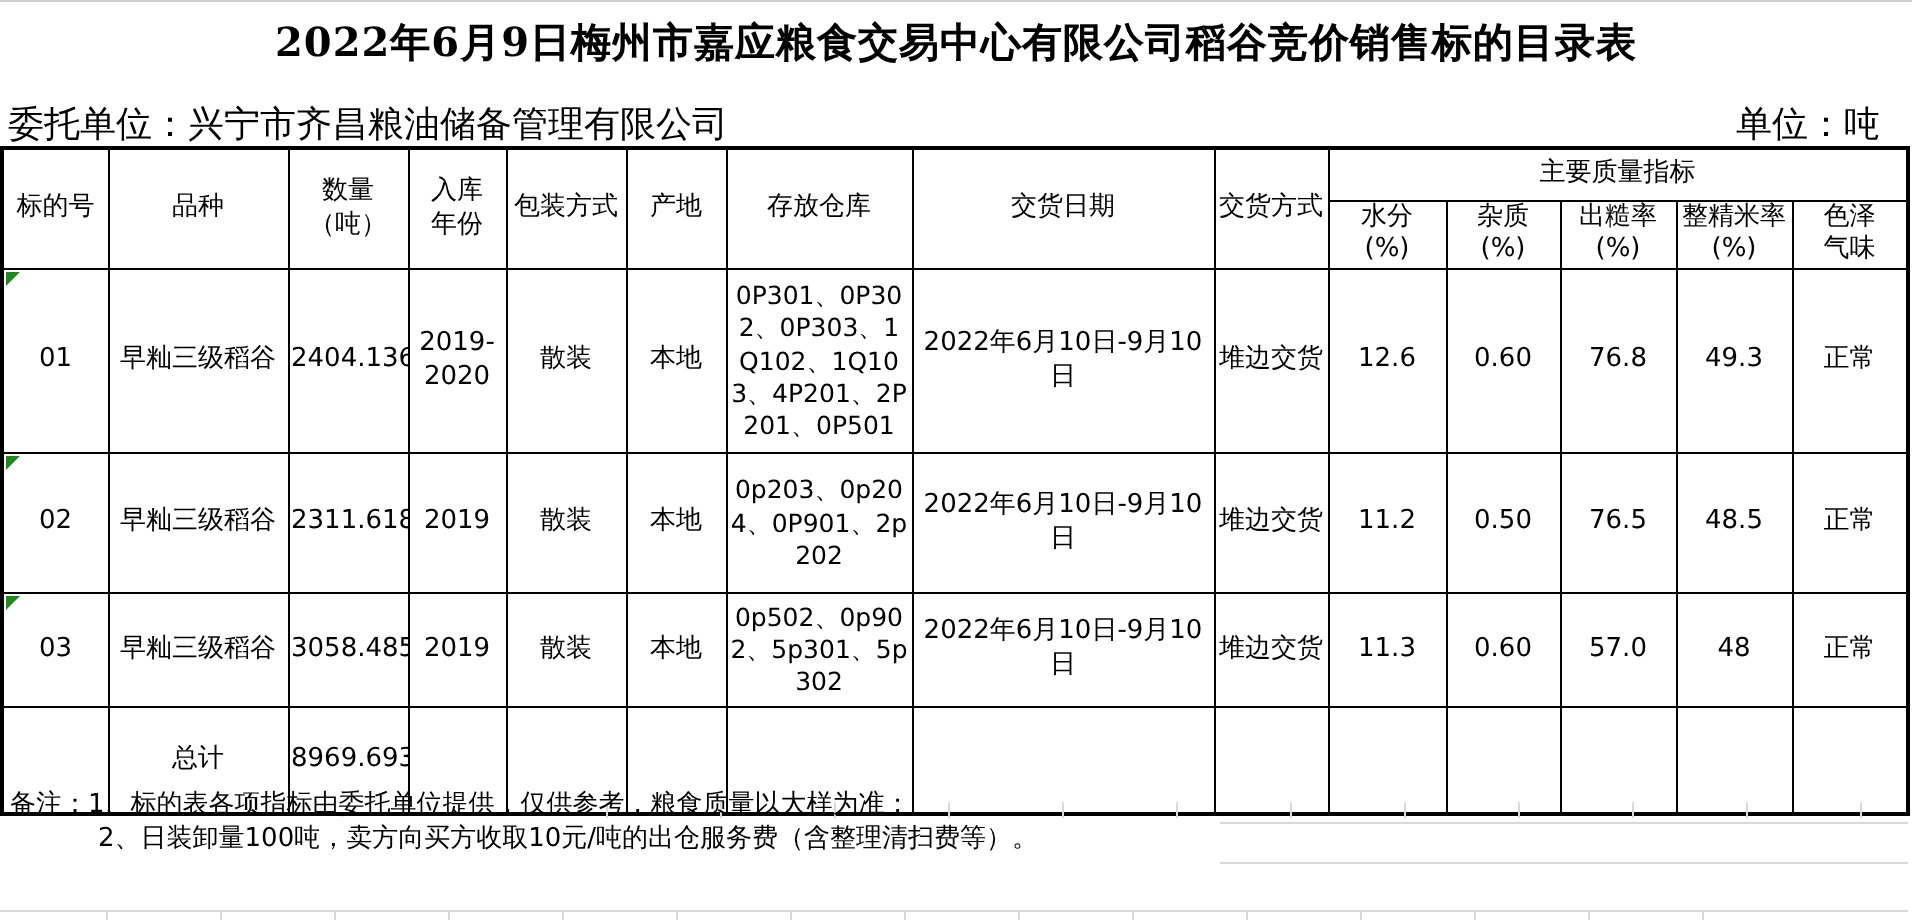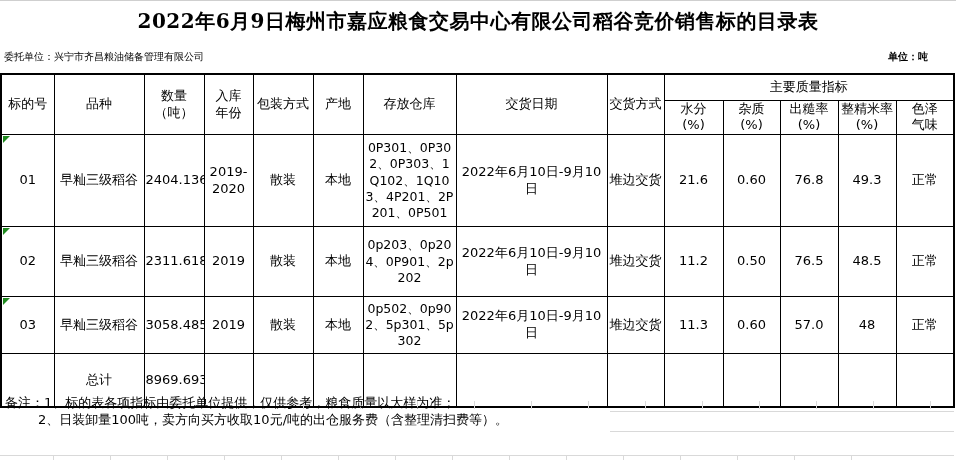--- a/index.html
+++ b/index.html
@@ -13,23 +13,23 @@
     color: #000;
   }
   .top-edge { position: absolute; left: 0; top: 0; width: 956px; height: 1px; background: #cfcfcf; }
   .title {
     position: absolute; left: 0; top: 8px; width: 956px;
     text-align: center;
     font-size: 20px; font-weight: bold;
     font-family: "DejaVu Serif", "Liberation Serif", serif;
     letter-spacing: 0.5px;
   }
-  .info-row { position: absolute; left: 0; top: 48px; width: 956px; height: 22px; font-size: 10px; }
+  .info-row { position: absolute; left: 0; top: 48px; width: 956px; height: 22px; font-size: 18px; }
   .consignor { position: absolute; left: 4px; top: 2px; }
-  .unit { position: absolute; right: 28px; top: 2px; font-weight: bold; }
+  .unit { position: absolute; right: 16px; top: 2px; }
 
   table.catalog {
     position: absolute; left: 0; top: 73px;
     width: 953px;
     border-collapse: collapse;
     table-layout: fixed;
     font-size: 13px;
     line-height: 1.3;
   }
   table.catalog th, table.catalog td {
@@ -44,21 +44,21 @@
   table.catalog { border: 2px solid #000; }
   td.wh { word-break: break-all; font-size: 12.5px; }
   td.bid { position: relative; }
   .tri {
     position: absolute; left: 1px; top: 1px;
     width: 0; height: 0;
     border-top: 7px solid #1f8a1f;
     border-right: 7px solid transparent;
   }
   .notes { position: absolute; left: 5px; top: 395px; width: 946px; font-size: 13px; line-height: 16.5px; }
-  .notes .indent { margin-left: 33px; }
+  .notes .indent { margin-left: 44px; }
 
   .gl { position: absolute; background: #d9d9d9; }
   .tick-strip-top {
     position: absolute; left: 303px; top: 401px; width: 645px; height: 8px;
     background-image: repeating-linear-gradient(to right, #d9d9d9 0 1px, transparent 1px 57px);
   }
   .tick-strip-bottom {
     position: absolute; left: 53px; top: 455px; width: 843px; height: 5px;
     background-image: repeating-linear-gradient(to right, #d9d9d9 0 1px, transparent 1px 57px);
   }
@@ -125,21 +125,21 @@
       <td class="bid"><span class="tri"></span><span>01</span></td>
       <td>早籼三级稻谷</td>
       <td>2404.136</td>
       <td>2019-
 2020</td>
       <td>散装</td>
       <td>本地</td>
       <td class="wh">0P301、0P302、0P303、1Q102、1Q103、4P201、2P201、0P501</td>
       <td>2022年6月10日-9月10日</td>
       <td>堆边交货</td>
-      <td>21.6</td>
+      <td>12.6</td>
       <td>0.60</td>
       <td>76.8</td>
       <td>49.3</td>
       <td>正常</td>
     </tr>
 
     <tr style="height:70px">
       <td class="bid"><span class="tri"></span><span>02</span></td>
       <td>早籼三级稻谷</td>
       <td>2311.618</td>

